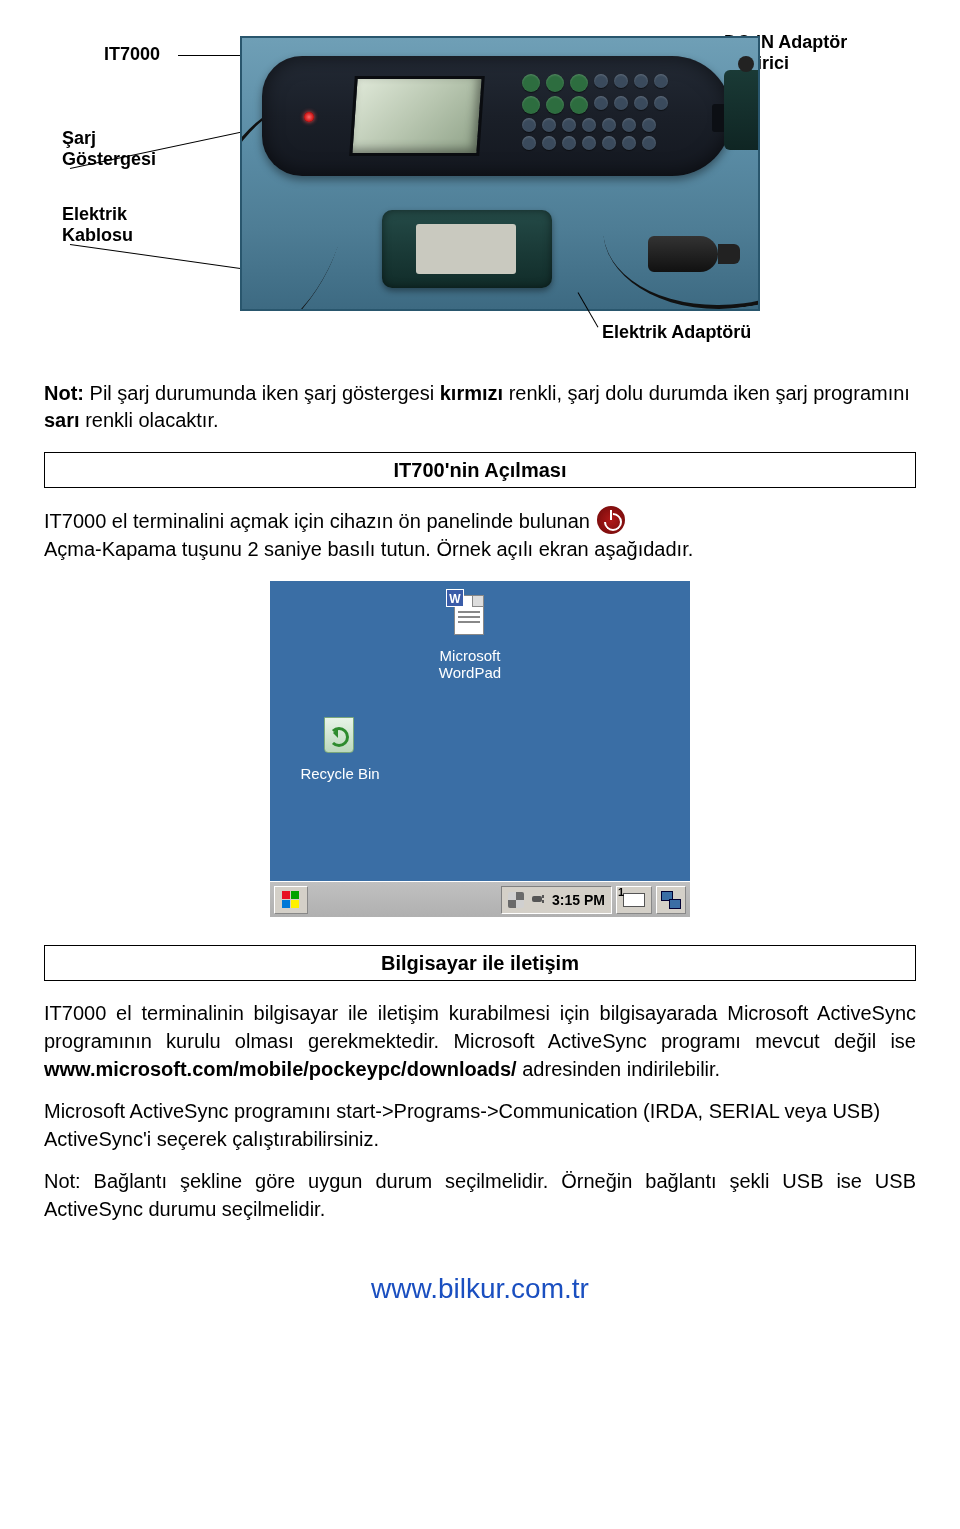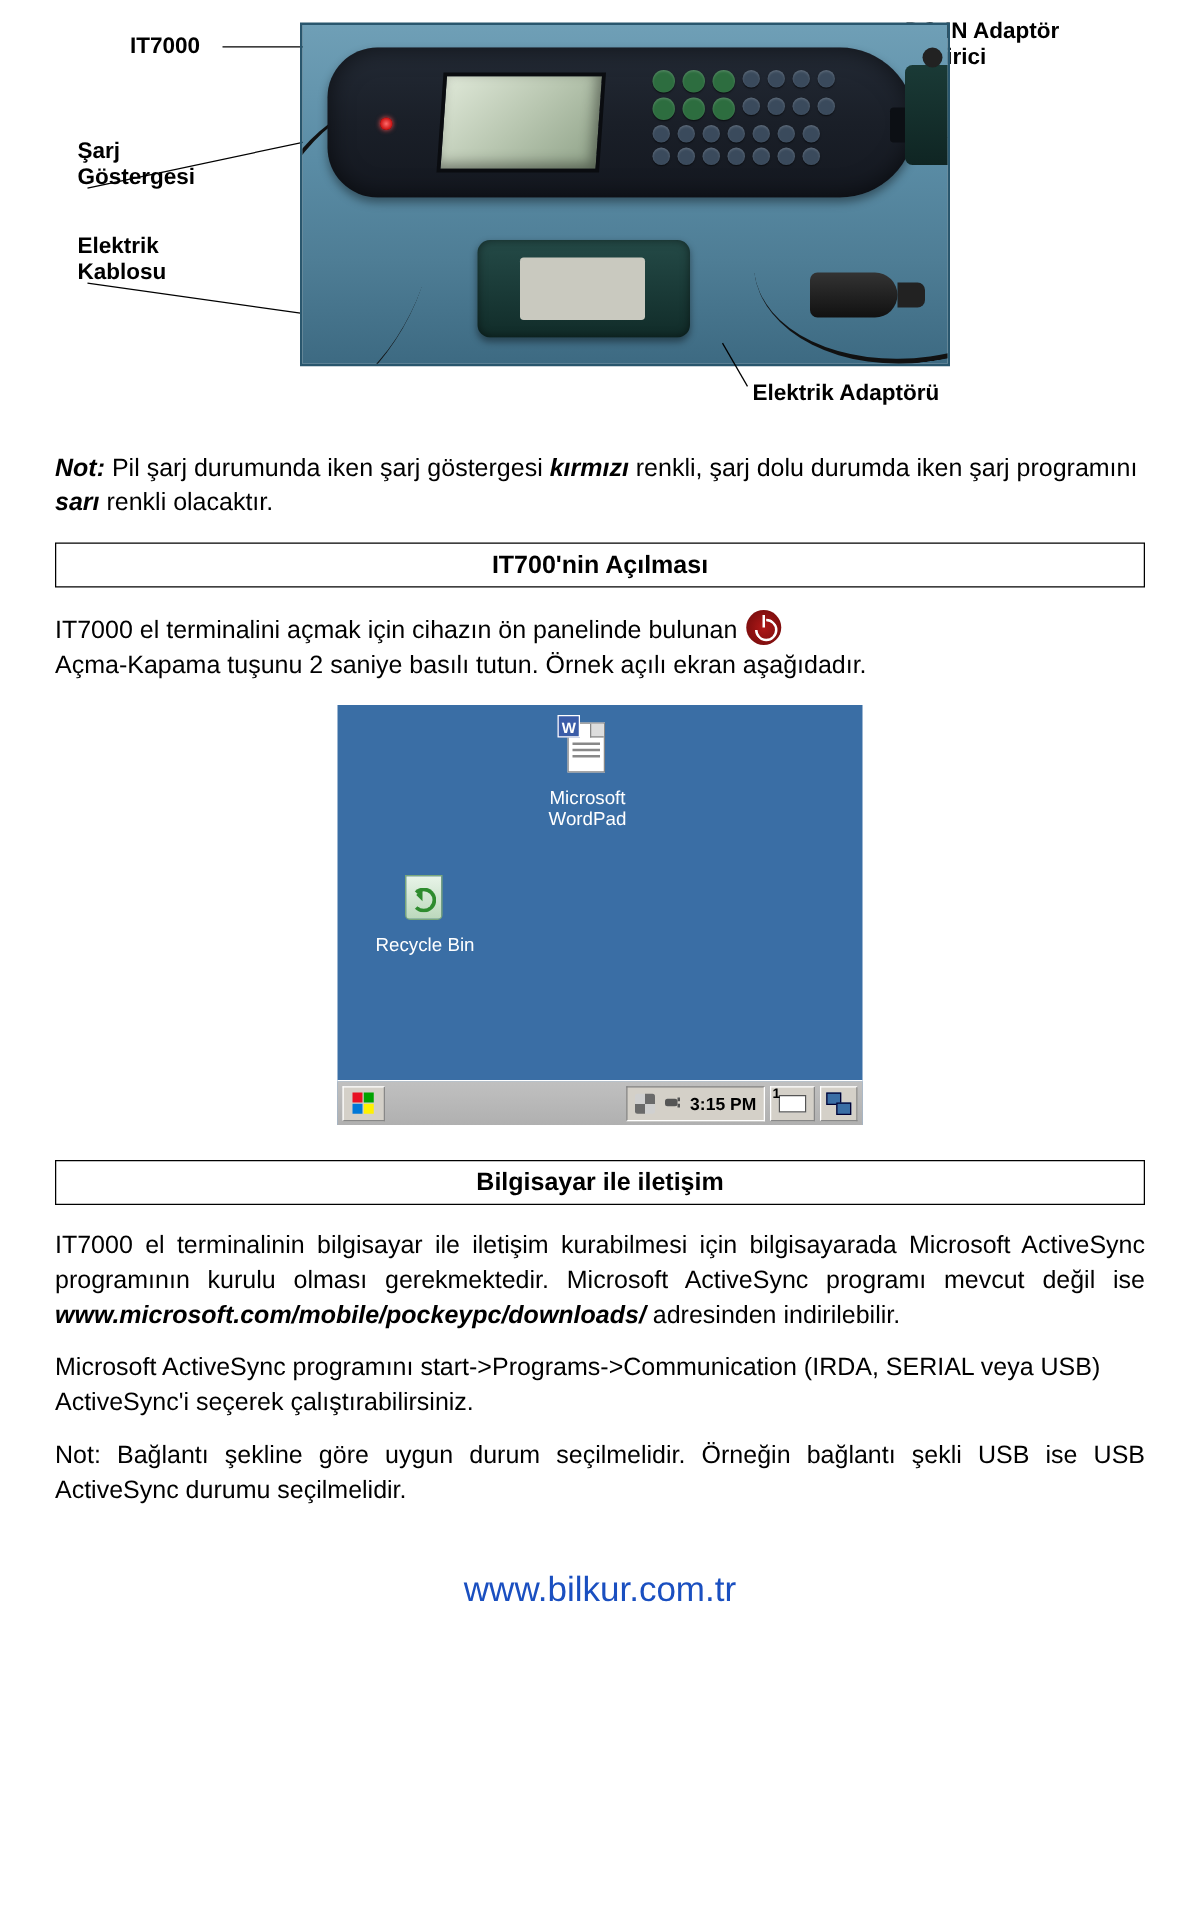--- a/index.html
+++ b/index.html
@@ -7,21 +7,21 @@
     font-family: Verdana, Arial, sans-serif;
     background: #fff;
     width: 960px;
     margin: 0 auto;
     padding: 0 40px;
     color: #000;
   }
   .diagram-area {
     position: relative;
     height: 340px;
-    margin-top: 10px;
+    margin-top: 28px;
     margin-bottom: 10px;
   }
   .diagram-photo {
     position: absolute;
     left: 200px;
     top: 8px;
     width: 520px;
     height: 275px;
     border: 2px solid #29566d;
     background: linear-gradient(180deg, #6f9fb6 0%, #5a8ca5 40%, #4e7d95 70%, #3d6a82 100%);
@@ -218,21 +218,21 @@
   }
   .tb-net::before{content:"";position:absolute;left:4px;top:4px;width:10px;height:8px;background:#3a6ea5;border:1px solid #003;}
   .tb-net::after{content:"";position:absolute;left:12px;top:12px;width:10px;height:8px;background:#3a6ea5;border:1px solid #003;}
 
   .para-justify {
     text-align: justify;
     font-size: 20px;
     line-height:1.4;
     margin: 12px 4px 14px 4px;
   }
-  .para-justify b, .note-para b { font-weight:bold;font-style:italic; }
+  .para-justify b, .note-para b { font-weight:bold; }
 
   .footer-link {
     text-align:center;
     margin: 50px 0 20px 0;
     font-size: 28px;
     color:#1a4fc0;
   }
 </style>
 </head>
 <body>

